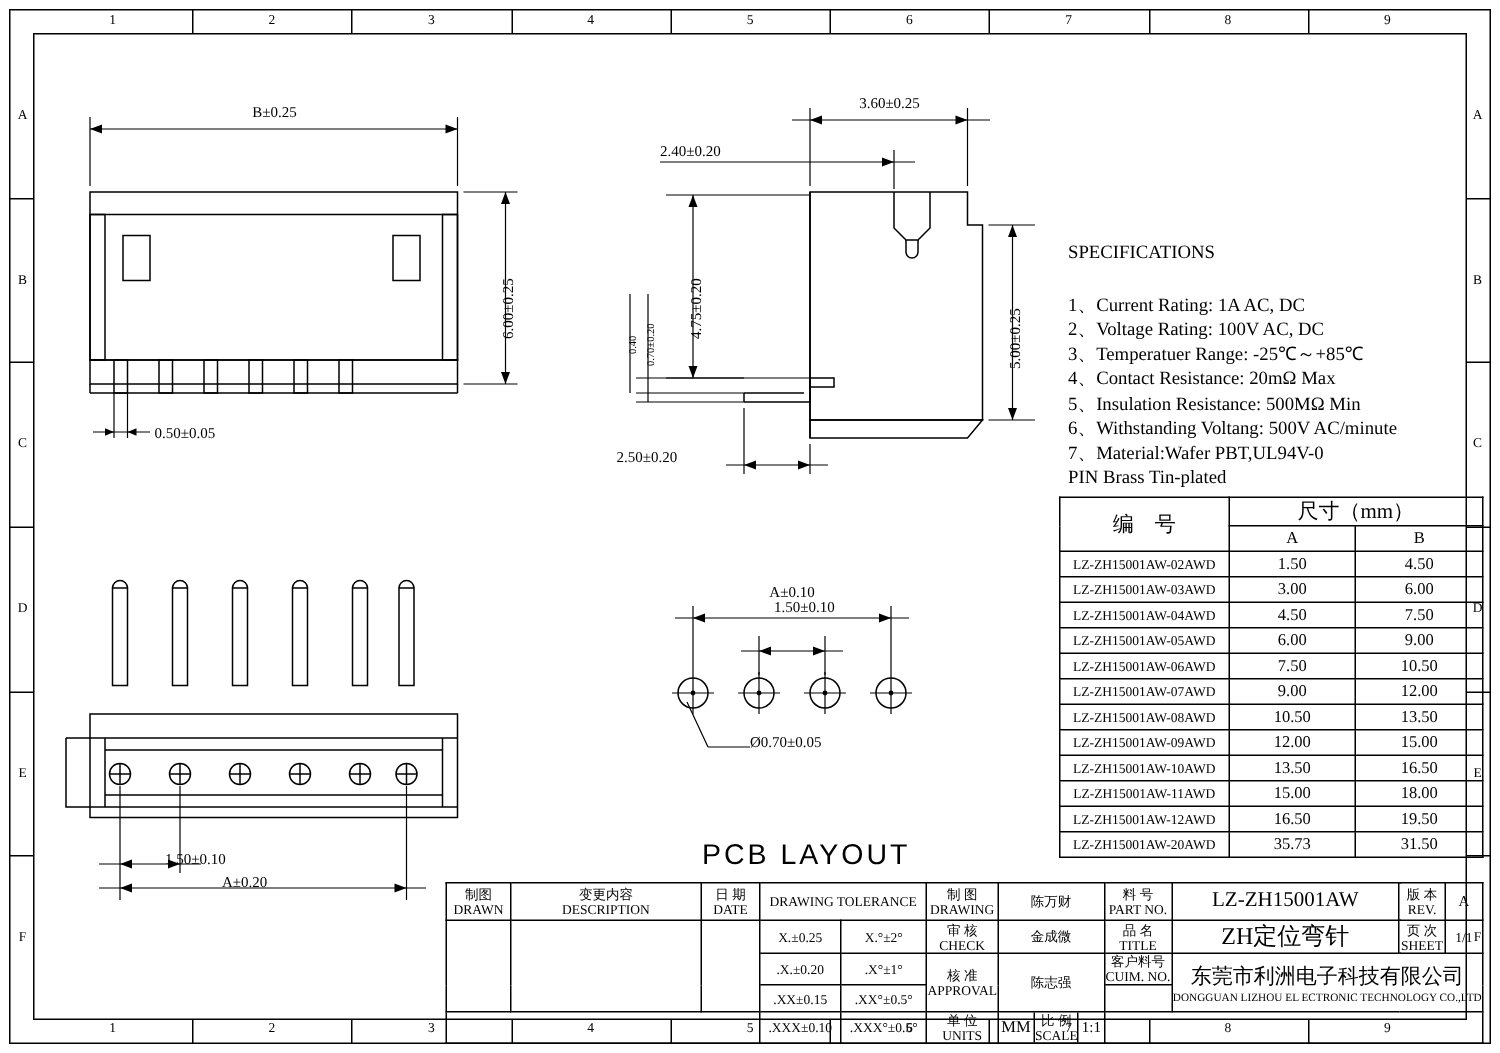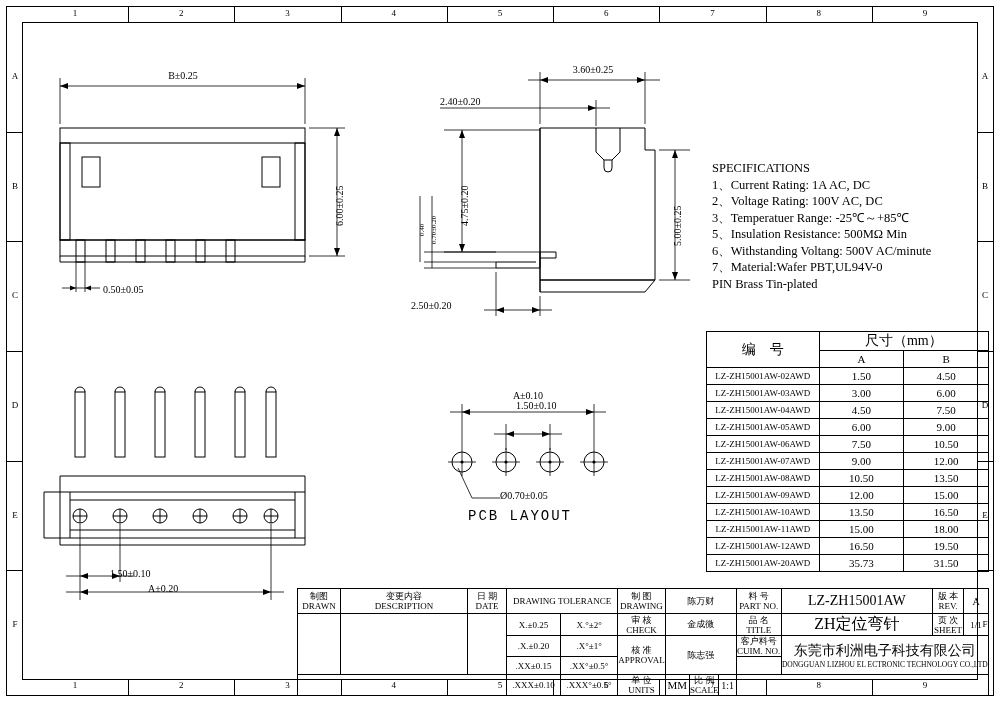--- a/index.html
+++ b/index.html
@@ -11,41 +11,41 @@
   .frame-inner{position:absolute;left:22px;top:22px;width:956px;height:658px;border:1px solid #000;box-sizing:border-box;}
 
   .zone-lbl{position:absolute;font-size:9px;font-family:"Liberation Serif",serif;text-align:center;color:#000;}
   .tick{position:absolute;background:#000;}
   .txt{position:absolute;font-size:10px;font-family:"Liberation Serif",serif;white-space:nowrap;}
   .txtc{position:absolute;font-size:10px;font-family:"Liberation Serif",serif;white-space:nowrap;text-align:center;}
   .vtxt{position:absolute;font-size:10px;font-family:"Liberation Serif",serif;white-space:nowrap;transform-origin:0 0;transform:rotate(-90deg);}
 
   
   #specs{position:absolute;left:712px;top:160px;width:275px;font-size:12.5px;line-height:16.5px;font-family:"Liberation Serif",serif;}
-  #specs .sp-title{margin-bottom:0;}
+  #specs .sp-title{margin-bottom:18px;}
   #specs div{white-space:nowrap;}
 
   
   #dimtable{position:absolute;left:706px;top:331px;width:283px;border-collapse:collapse;font-family:"Liberation Serif",serif;}
   #dimtable td,#dimtable th{border:1px solid #000;font-size:9.5px;text-align:center;padding:0;height:16px;font-weight:normal;}
   #dimtable .big{font-size:14px;}
   #dimtable .pn{font-size:9px;width:113px;}
   #dimtable .av,#dimtable .bv{width:85px;font-size:11px;}
 
   
   #titleblock{position:absolute;left:297px;top:588px;width:692px;height:92px;}
   #titleblock table{border-collapse:collapse;width:100%;height:100%;font-family:"Liberation Serif",serif;}
   #titleblock td{border:1px solid #000;font-size:9px;text-align:center;padding:0;}
   .cnlbl{font-size:9px;line-height:10px;}
   .cnbig{font-size:13px;}
   .company-cn{font-size:14px;}
   .company-en{font-size:7.5px;}
 
   
-  #pcbcap{position:absolute;left:468px;top:508px;font-size:14px;letter-spacing:2px;font-family:Liberation Mono, monospace;}
+  #pcbcap{position:absolute;left:468px;top:560px;font-size:19px;letter-spacing:2px;font-family:Liberation Sans, sans-serif;}
 
   svg{position:absolute;left:0;top:0;width:1000px;height:702px;overflow:visible;}
   .st{fill:none;stroke:#000;stroke-width:1;}
   .stt{fill:none;stroke:#000;stroke-width:0.8;}
   .sfill{fill:#000;stroke:none;}
 </style>
 </head>
 <body>
 
 <div id="sheet">
@@ -327,20 +327,21 @@
   <div class="txt" style="left:110px;top:568px;">1.50±0.10</div>
   <div class="txt" style="left:148px;top:583px;">A±0.20</div>
 
   <div id="pcbcap">PCB LAYOUT</div>
 
   <div id="specs">
     <div class="sp-title">SPECIFICATIONS</div>
     <div>1、Current Rating: 1A AC, DC</div>
     <div>2、Voltage Rating: 100V AC, DC</div>
     <div>3、Temperatuer Range: -25℃～+85℃</div>
+    <div>4、Contact Resistance: 20mΩ Max</div>
     <div>5、Insulation Resistance: 500MΩ Min</div>
     <div>6、Withstanding Voltang: 500V AC/minute</div>
     <div>7、Material:Wafer PBT,UL94V-0</div>
     <div>          PIN Brass Tin-plated</div>
   </div>
 
   <table id="dimtable">
     <tbody>
         <tr>
       <td rowspan="2" class="big">编　号</td>

